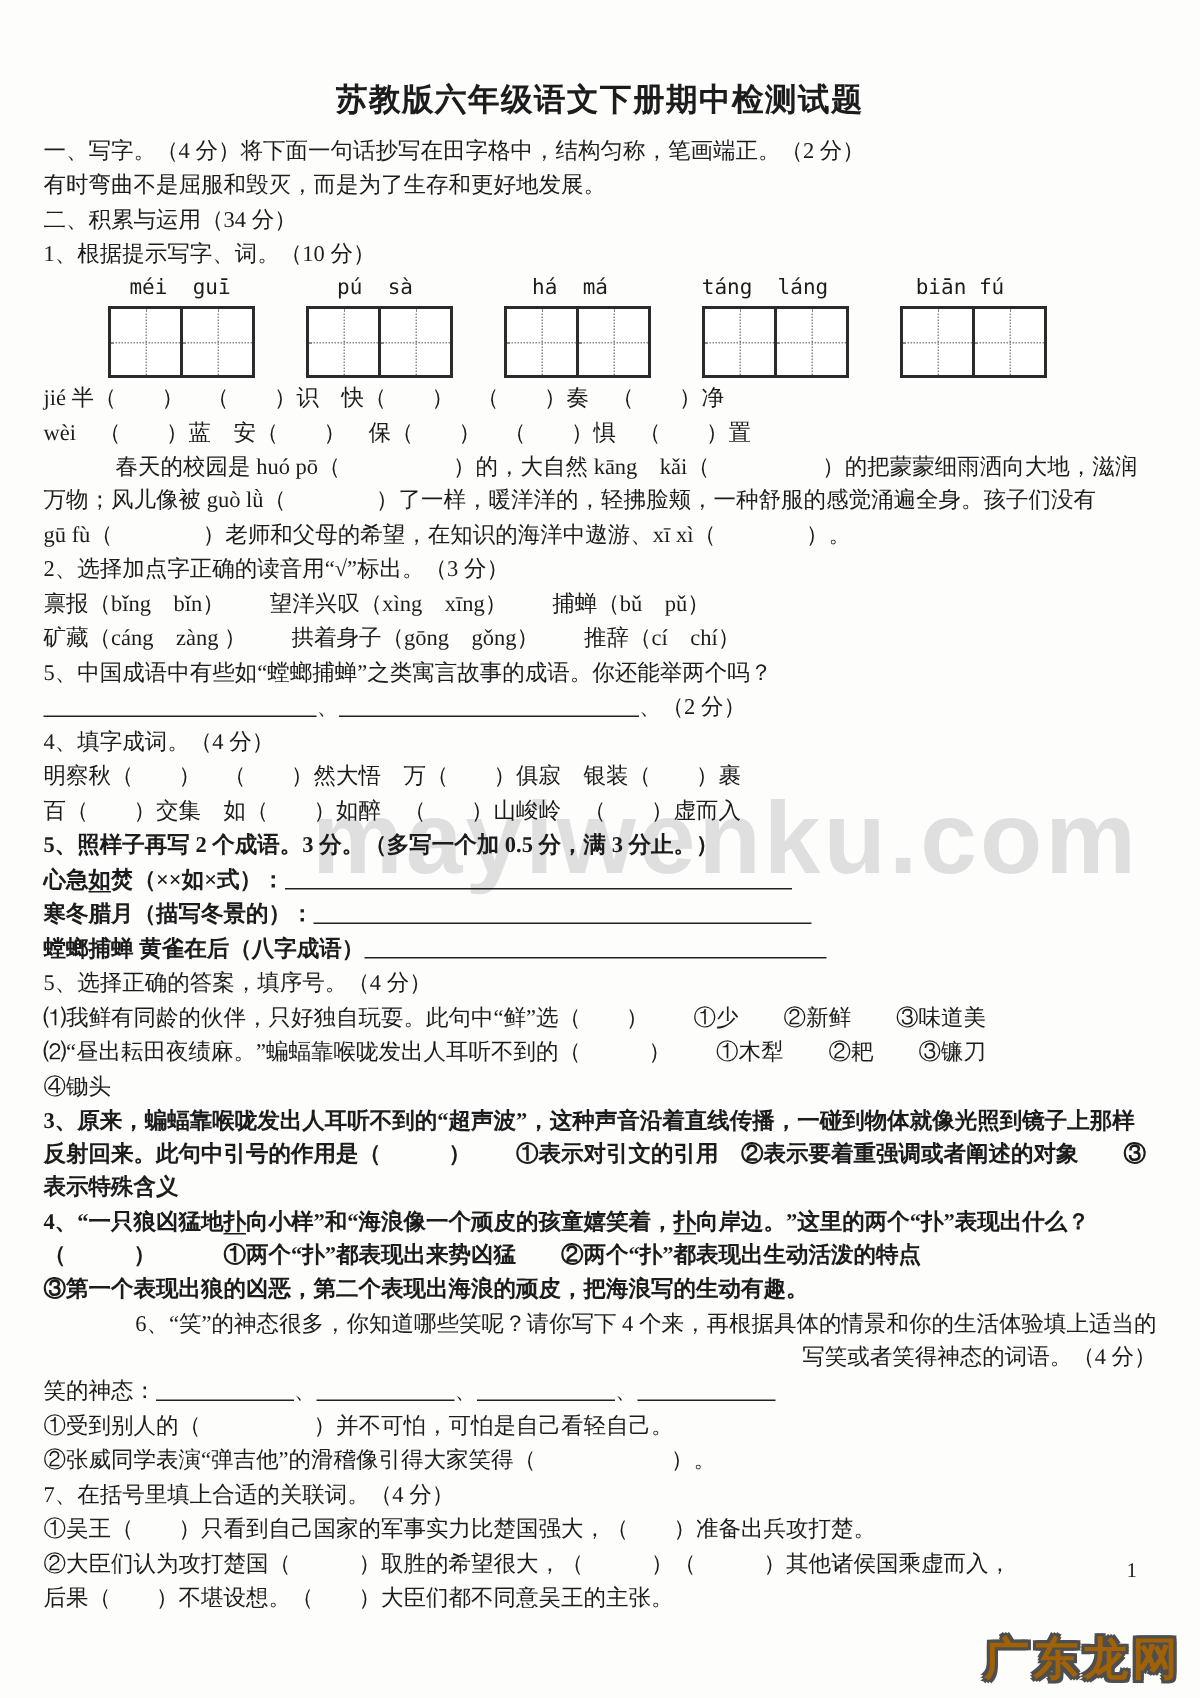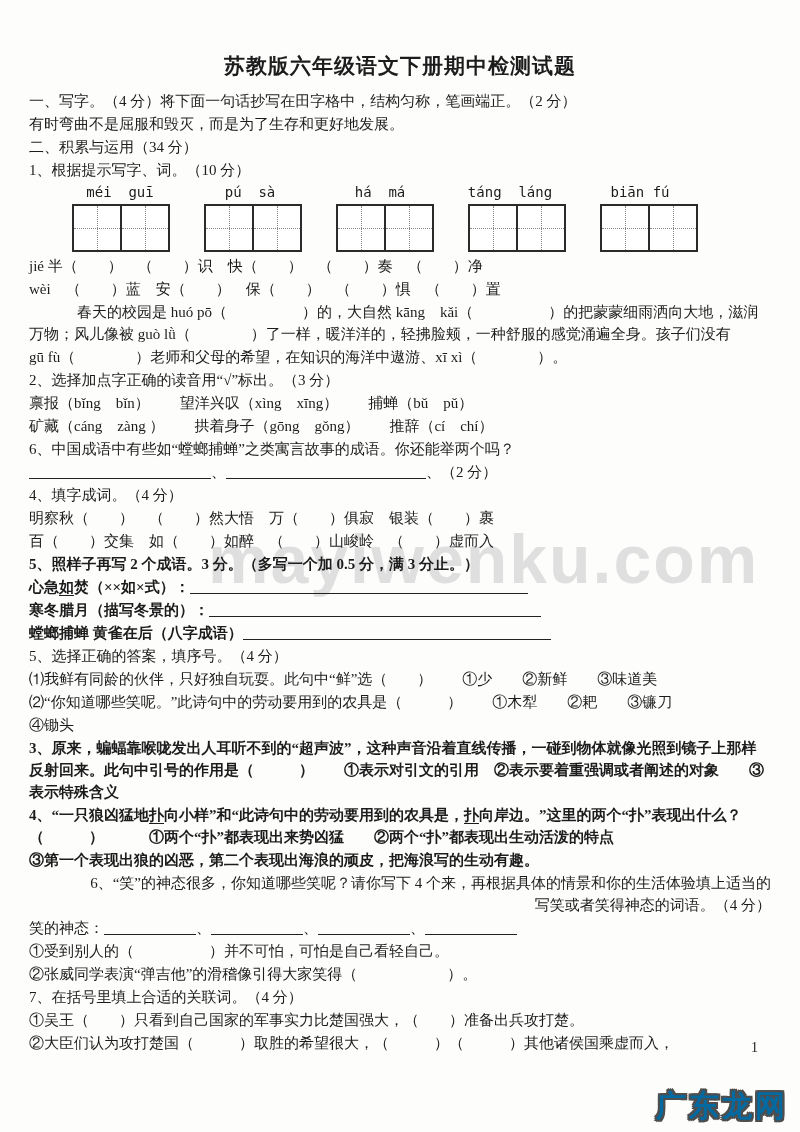--- a/index.html
+++ b/index.html
@@ -50,21 +50,21 @@
     content:"";position:absolute;top:50%;left:0;right:0;border-top:1px dotted #8a8a8a;
   }
   
   .wm-center{
     position:absolute;left:208px;top:520px;z-index:0;
     font-family:"Liberation Sans",sans-serif;font-size:68px;font-weight:bold;
     color:#bcbcbc;opacity:.45;letter-spacing:2px;user-select:none;
   }
   .wm-corner{
     position:absolute;right:12px;top:1086px;z-index:2;
-    font-size:30px;font-weight:bold;letter-spacing:3px;color:#0369a1;
+    font-size:30px;font-weight:bold;letter-spacing:3px;color:#a16207;
     text-shadow:-2px -2px 0 #4e4e4e,2px -2px 0 #4e4e4e,-2px 2px 0 #4e4e4e,
                 2px 2px 0 #4e4e4e,0 2px 0 #4e4e4e,0 -2px 0 #4e4e4e,
                 2px 0 0 #4e4e4e,-2px 0 0 #4e4e4e;
   }
   .pagenum{position:absolute;right:42px;top:1040px;font-size:14px;z-index:1;}
 </style>
 </head>
 <body>
 
 <div class="wm-center">mayiwenku.com</div>
@@ -112,47 +112,48 @@
 
   <p class="line ind2">jié 半（　　）　（　　）识　快（　　）　（　　）奏　（　　）净</p>
   <p class="line ind2">wèi　（　　）蓝　安（　　）　保（　　）　（　　）惧　（　　）置</p>
   <p class="line hang-sm" style="text-indent:48px;">春天的校园是 huó pō（　　　　　）的，大自然 kāng　kǎi（　　　　　）的把蒙蒙细雨洒向大地，滋润万物；风儿像被 guò lǜ（　　　　）了一样，暖洋洋的，轻拂脸颊，一种舒服的感觉涌遍全身。孩子们没有</p>
   <p class="line ind">gū fù（　　　　）老师和父母的希望，在知识的海洋中遨游、xī xì（　　　　）。</p>
 
   <p class="line ind">2、选择加点字正确的读音用“√”标出。（3 分）</p>
   <p class="line ind">禀报（bǐng　bǐn）　　望洋兴叹（xìng　xīng）　　捕蝉（bǔ　pǔ）</p>
   <p class="line ind">矿藏（cáng　zàng ）　　拱着身子（gōng　gǒng）　　推辞（cí　chí）</p>
 
-  <p class="line ind">6、中国成语中有些如“螳螂捕蝉”之类寓言故事的成语。你还能举两个吗？</p>
+  <p class="line ind">5、中国成语中有些如“螳螂捕蝉”之类寓言故事的成语。你还能举两个吗？</p>
   <p class="line"><span class="blank w180"></span><span>、</span><span class="blank w200"></span><span>、（2 分）</span></p>
 
   <p class="line ind">4、填字成词。（4 分）</p>
   <p class="line ind2">明察秋（　　）　（　　）然大悟　万（　　）俱寂　银装（　　）裹</p>
   <p class="line ind2">百（　　）交集　如（　　）如醉　（　　）山峻岭　（　　）虚而入</p>
 
   <p class="line ind bold">5、照样子再写 2 个成语。3 分。（多写一个加 0.5 分，满 3 分止。）</p>
   <p class="line ind2 bold"><span>心急</span><span class="u">如</span><span>焚（××如×式）：</span><span class="blank w340"></span></p>
   <p class="line ind2 bold"><span>寒冬腊月（描写冬景的）：</span><span class="blank w335"></span></p>
   <p class="line ind2 bold"><span>螳螂捕蝉 黄雀在后（八字成语）</span><span class="blank w310"></span></p>
 
   <p class="line ind">5、选择正确的答案，填序号。（4 分）</p>
   <p class="line">⑴我鲜有同龄的伙伴，只好独自玩耍。此句中“鲜”选（　　）　　①少　　②新鲜　　③味道美</p>
-  <p class="line">⑵“你知道哪些笑呢。”此诗句中的劳动要用到的农具是（　　　）　　①木犁　　②耙　　③镰刀</p>
+  <p class="line">⑵“昼出耘田夜绩麻。”蝙蝠靠喉咙发出人耳听不到的（　　　）　　①木犁　　②耙　　③镰刀</p>
   <p class="line">④锄头</p>
 
   <p class="line bold mt-sm">3、原来，蝙蝠靠喉咙发出人耳听不到的“超声波”，这种声音沿着直线传播，一碰到物体就像光照到镜子上那样反射回来。此句中引号的作用是（　　　）　　①表示对引文的引用　②表示要着重强调或者阐述的对象　　③表示特殊含义</p>
 
-  <p class="line bold"><span>4、“一只狼凶猛地</span><span class="u">扑</span><span>向小样”和“此诗句中的劳动要用到的农具是，</span><span class="u">扑</span><span>向岸边。”这里的两个“扑”表现出什么？（　　　）　　　①两个“扑”都表现出来势凶猛　　②两个“扑”都表现出生动活泼的特点</span></p>
+  <p class="line bold"><span>4、“一只狼凶猛地</span><span class="u">扑</span><span>向小样”和“海浪像一个顽皮的孩童嬉笑着，</span><span class="u">扑</span><span>向岸边。”这里的两个“扑”表现出什么？（　　　）　　　①两个“扑”都表现出来势凶猛　　②两个“扑”都表现出生动活泼的特点</span></p>
   <p class="line bold ind4">③第一个表现出狼的凶恶，第二个表现出海浪的顽皮，把海浪写的生动有趣。</p>
 
   <p class="line hang mt-sm">6、“笑”的神态很多，你知道哪些笑呢？请你写下 4 个来，再根据具体的情景和你的生活体验填上适当的写笑或者笑得神态的词语。（4 分）</p>
   <p class="line ind"><span>笑的神态：</span><span class="blank w90"></span><span>、</span><span class="blank w90"></span><span>、</span><span class="blank w90"></span><span>、</span><span class="blank w90"></span></p>
   <p class="line ind3">①受到别人的（　　　　　）并不可怕，可怕是自己看轻自己。</p>
   <p class="line ind3">②张威同学表演“弹吉他”的滑稽像引得大家笑得（　　　　　　）。</p>
 
   <p class="line ind">7、在括号里填上合适的关联词。（4 分）</p>
   <p class="line ind3">①吴王（　　）只看到自己国家的军事实力比楚国强大，（　　）准备出兵攻打楚。</p>
   <p class="line ind3">②大臣们认为攻打楚国（　　　）取胜的希望很大，（　　　）（　　　）其他诸侯国乘虚而入，</p>
+  <p class="line ind5">后果（　　）不堪设想。（　　）大臣们都不同意吴王的主张。</p>
 
 </div>
 
 <div class="pagenum">1</div>
 <div class="wm-corner">广东龙网</div>
 
 </body></html>

